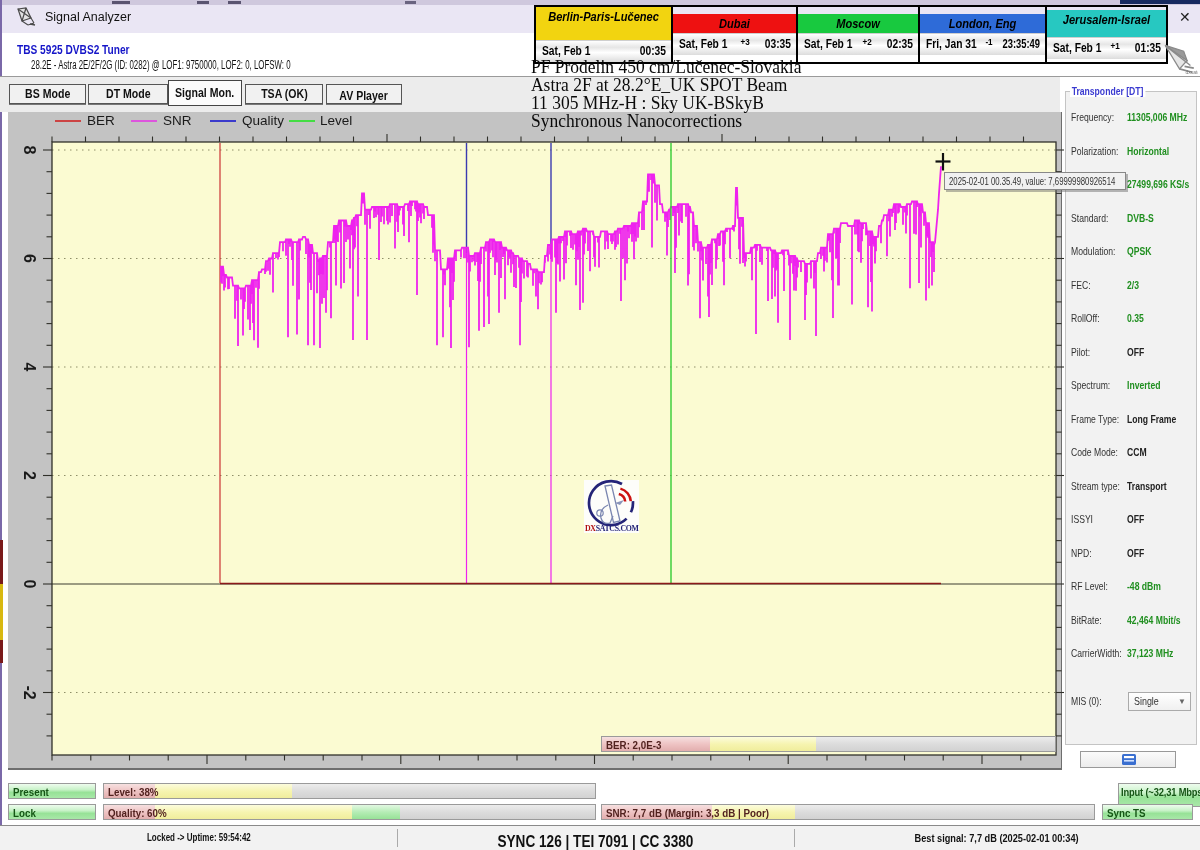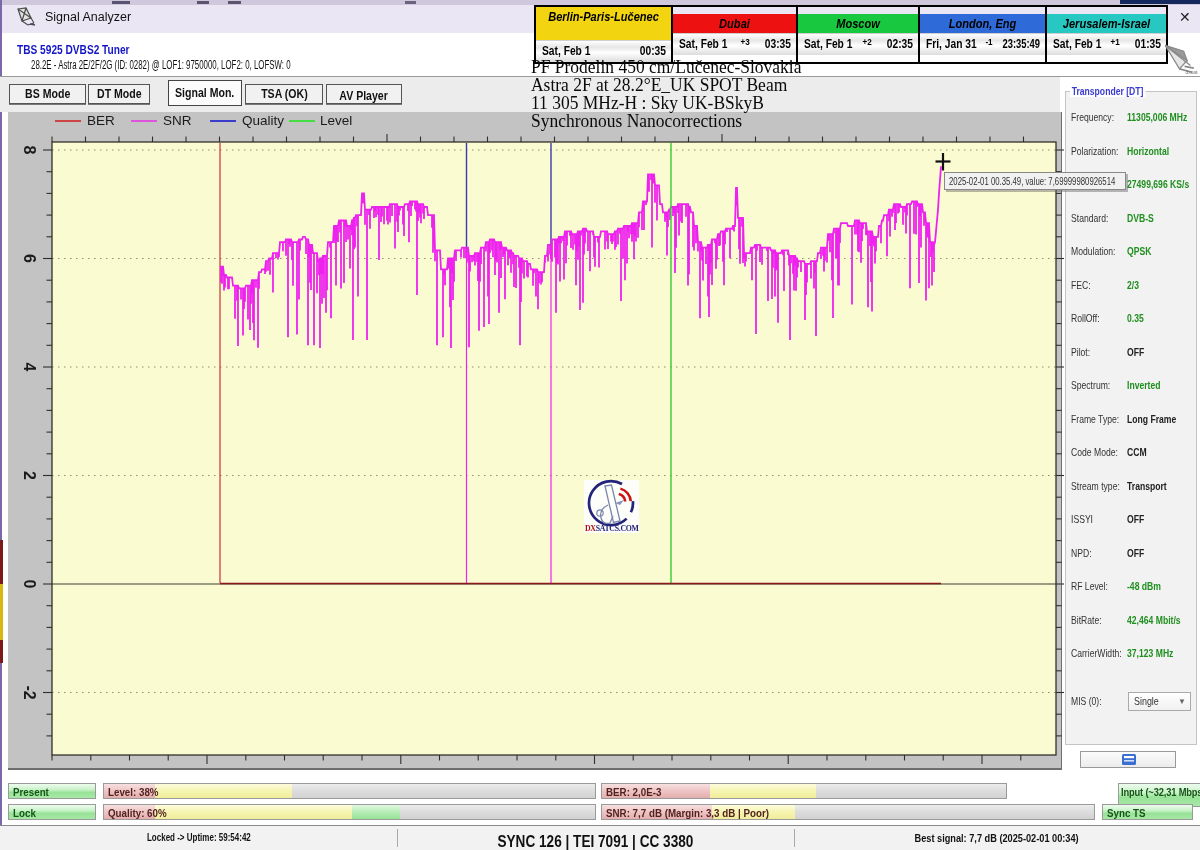--- a/index.html
+++ b/index.html
@@ -27,21 +27,21 @@
 <div style="position:absolute;left:0;top:540px;width:3px;height:44px;background:#7a1a1a"></div>
 <div style="position:absolute;left:0;top:584px;width:3px;height:56px;background:#d8b810"></div>
 <div style="position:absolute;left:0;top:640px;width:3px;height:23px;background:#7a1a1a"></div>
 <div id="tbs" style="position:absolute;left:17px;top:42px;font-size:13px;color:#1515c8;font-weight:bold;transform:scaleX(0.78);transform-origin:left top;white-space:nowrap;">TBS 5925 DVBS2 Tuner</div>
 <div id="sub" style="position:absolute;left:31px;top:58px;font-size:12.5px;color:#111;transform:scaleX(0.63);transform-origin:left top;white-space:nowrap;">28.2E - Astra 2E/2F/2G (ID: 0282) @ LOF1: 9750000, LOF2: 0, LOFSW: 0</div>
 <div style="position:absolute;left:0;top:76px;width:1200px;height:1px;background:#9a9a9a"></div>
 <div style="position:absolute;left:0;top:77px;width:1060px;height:35px;background:#ececec"></div>
 <div style="position:absolute;left:9px;top:84px;height:20px;background:#f1f1f1;border:1px solid #555;box-shadow:0 1px 0 #777;width:77px;display:flex;align-items:center;justify-content:center">
     <span style="font-size:12px;font-weight:600;color:#111;transform:scaleX(0.88);white-space:nowrap">BS Mode</span>
   </div>
-<div style="position:absolute;left:88px;top:84px;height:20px;background:#f1f1f1;border:1px solid #555;box-shadow:0 1px 0 #777;width:62px;display:flex;align-items:center;justify-content:center">
+<div style="position:absolute;left:88px;top:84px;height:20px;background:#f1f1f1;border:1px solid #555;box-shadow:0 1px 0 #777;width:80px;display:flex;align-items:center;justify-content:center">
     <span style="font-size:12px;font-weight:600;color:#111;transform:scaleX(0.88);white-space:nowrap">DT Mode</span>
   </div>
 <div style="position:absolute;left:168px;top:80px;height:26px;background:#fbfbfb;border:1.5px solid #444;width:74px;display:flex;align-items:center;justify-content:center">
     <span style="font-size:12px;font-weight:600;color:#111;transform:scaleX(0.88);white-space:nowrap">Signal Mon.</span>
   </div>
 <div style="position:absolute;left:245px;top:84px;height:20px;background:#f1f1f1;border:1px solid #555;box-shadow:0 1px 0 #777;width:78px;display:flex;align-items:center;justify-content:center">
     <span style="font-size:12px;font-weight:600;color:#111;transform:scaleX(0.88);white-space:nowrap">TSA (OK)</span>
   </div>
 <div style="position:absolute;left:326px;top:84px;height:20px;background:#f1f1f1;border:1px solid #555;box-shadow:0 1px 0 #777;width:76px;display:flex;align-items:flex-end;justify-content:center">
     <span style="font-size:12px;font-weight:600;color:#111;transform:scaleX(0.88);white-space:nowrap">AV Player</span>
@@ -82,21 +82,21 @@
   <div style="background:#2e6bd8;height:20px;border-bottom:1px solid #cfcfcf;overflow:hidden">
             <div style="text-align:center;font-style:italic;font-weight:bold;font-size:13.5px;line-height:20px;transform:scaleX(0.82);transform-origin:center;white-space:nowrap">London, Eng</div>
           </div>
   <div style="position:relative;height:21px;background:linear-gradient(#ffffff,#e6e6e6 30%,#ffffff 55%,#dcdcdc);font-weight:bold;font-size:12.5px;line-height:21px">
     <span style="position:absolute;left:6px;transform:scaleX(0.82);transform-origin:left center">Fri, Jan 31</span>
             <span style="position:absolute;right:52px;top:-2px;font-size:9px;font-weight:bold;transform:scaleX(0.9)">-1</span>
     <span style="position:absolute;right:5px;transform:scaleX(0.75);transform-origin:right center">23:35:49</span>
   </div>
         </td>
         <td style="width:121px;padding:0;border-left:2px solid #000">
-  <div style="background:#27c8c1;height:20px;border-bottom:1px solid #cfcfcf;overflow:hidden">
+  <div style="background:#27c8c1;height:28px;border-bottom:1px solid #cfcfcf;overflow:hidden">
             <div style="text-align:center;font-style:italic;font-weight:bold;font-size:13.5px;line-height:20px;transform:scaleX(0.82);transform-origin:center;white-space:nowrap">Jerusalem-Israel</div>
           </div>
   <div style="position:relative;height:21px;background:linear-gradient(#ffffff,#e6e6e6 30%,#ffffff 55%,#dcdcdc);font-weight:bold;font-size:12.5px;line-height:21px">
     <span style="position:absolute;left:6px;transform:scaleX(0.82);transform-origin:left center">Sat, Feb 1</span>
             <span style="position:absolute;right:46px;top:-2px;font-size:9px;font-weight:bold;transform:scaleX(0.9)">+1</span>
     <span style="position:absolute;right:5px;transform:scaleX(0.82);transform-origin:right center">01:35</span>
   </div>
         </td>
       </tr>
     </tbody>
@@ -330,21 +330,21 @@
   </div>
 <div style="position:absolute;left:8px;top:783px;width:88px;height:16px;border:1px solid #9a9a9a;background:linear-gradient(#eefcee,#c8f2c8 40%,#97e297 60%,#a8e8a8);">
     <span style="position:absolute;left:4px;top:0;font-size:11.5px;font-weight:bold;color:#155515;line-height:16px;transform:scaleX(0.85);transform-origin:left center;white-space:nowrap">Present</span>
   </div>
 <div style="position:absolute;left:103px;top:783px;width:493px;height:16px;border:1px solid #9a9a9a;background:#dcdcdc;overflow:hidden">
     <div style="position:absolute;left:0px;top:0px;width:51px;height:16px;background:linear-gradient(#f6e0e0,#eec3c3 45%,#dfa8a8)"></div>
     <div style="position:absolute;left:51px;top:0px;width:137px;height:16px;background:linear-gradient(#fcfcdd,#f6f4b0 45%,#eeeb96)"></div>
     <div style="position:absolute;left:188px;top:0px;width:305px;height:16px;background:linear-gradient(#ececec,#dcdcdc 45%,#cfcfcf)"></div>
     <div style="position:absolute;left:4px;top:0;font-size:11.5px;font-weight:bold;color:#52221f;line-height:16px;white-space:nowrap;transform:scaleX(0.85);transform-origin:left center">Level: 38%</div>
   </div>
-<div style="position:absolute;left:601px;top:783px;width:406px;height:16px;border:1px solid #9a9a9a;background:#a3a3a3;overflow:hidden">
+<div style="position:absolute;left:601px;top:736px;width:455px;height:16px;border:1px solid #9a9a9a;background:#a3a3a3;overflow:hidden">
     <div style="position:absolute;left:0px;top:0px;width:108px;height:16px;background:linear-gradient(#f6e0e0,#eec3c3 45%,#dfa8a8)"></div>
     <div style="position:absolute;left:108px;top:0px;width:106px;height:16px;background:linear-gradient(#fcfcdd,#f6f4b0 45%,#eeeb96)"></div>
     <div style="position:absolute;left:214px;top:0px;width:280px;height:16px;background:linear-gradient(#ececec,#dcdcdc 45%,#cfcfcf)"></div>
     <div style="position:absolute;left:4px;top:0;font-size:11.5px;font-weight:bold;color:#52221f;line-height:16px;white-space:nowrap;transform:scaleX(0.85);transform-origin:left center">BER: 2,0E-3</div>
   </div>
 <div style="position:absolute;left:1102px;top:783px;width:91px;height:24px;border:1px solid #9a9a9a;background:linear-gradient(#eefcee,#c8f2c8 40%,#97e297 60%,#a8e8a8);margin-left:16px;">
     <span style="position:absolute;left:2px;top:0;font-size:11.5px;font-weight:bold;color:#155515;line-height:16px;transform:scaleX(0.85);transform-origin:left center;white-space:nowrap"><span style="font-size:11px;letter-spacing:-0.2px">Input (~32,31 Mbps)</span></span>
   </div>
 <div style="position:absolute;left:8px;top:804px;width:88px;height:16px;border:1px solid #9a9a9a;background:linear-gradient(#eefcee,#c8f2c8 40%,#97e297 60%,#a8e8a8);">
     <span style="position:absolute;left:4px;top:0;font-size:11.5px;font-weight:bold;color:#155515;line-height:16px;transform:scaleX(0.85);transform-origin:left center;white-space:nowrap">Lock</span>

